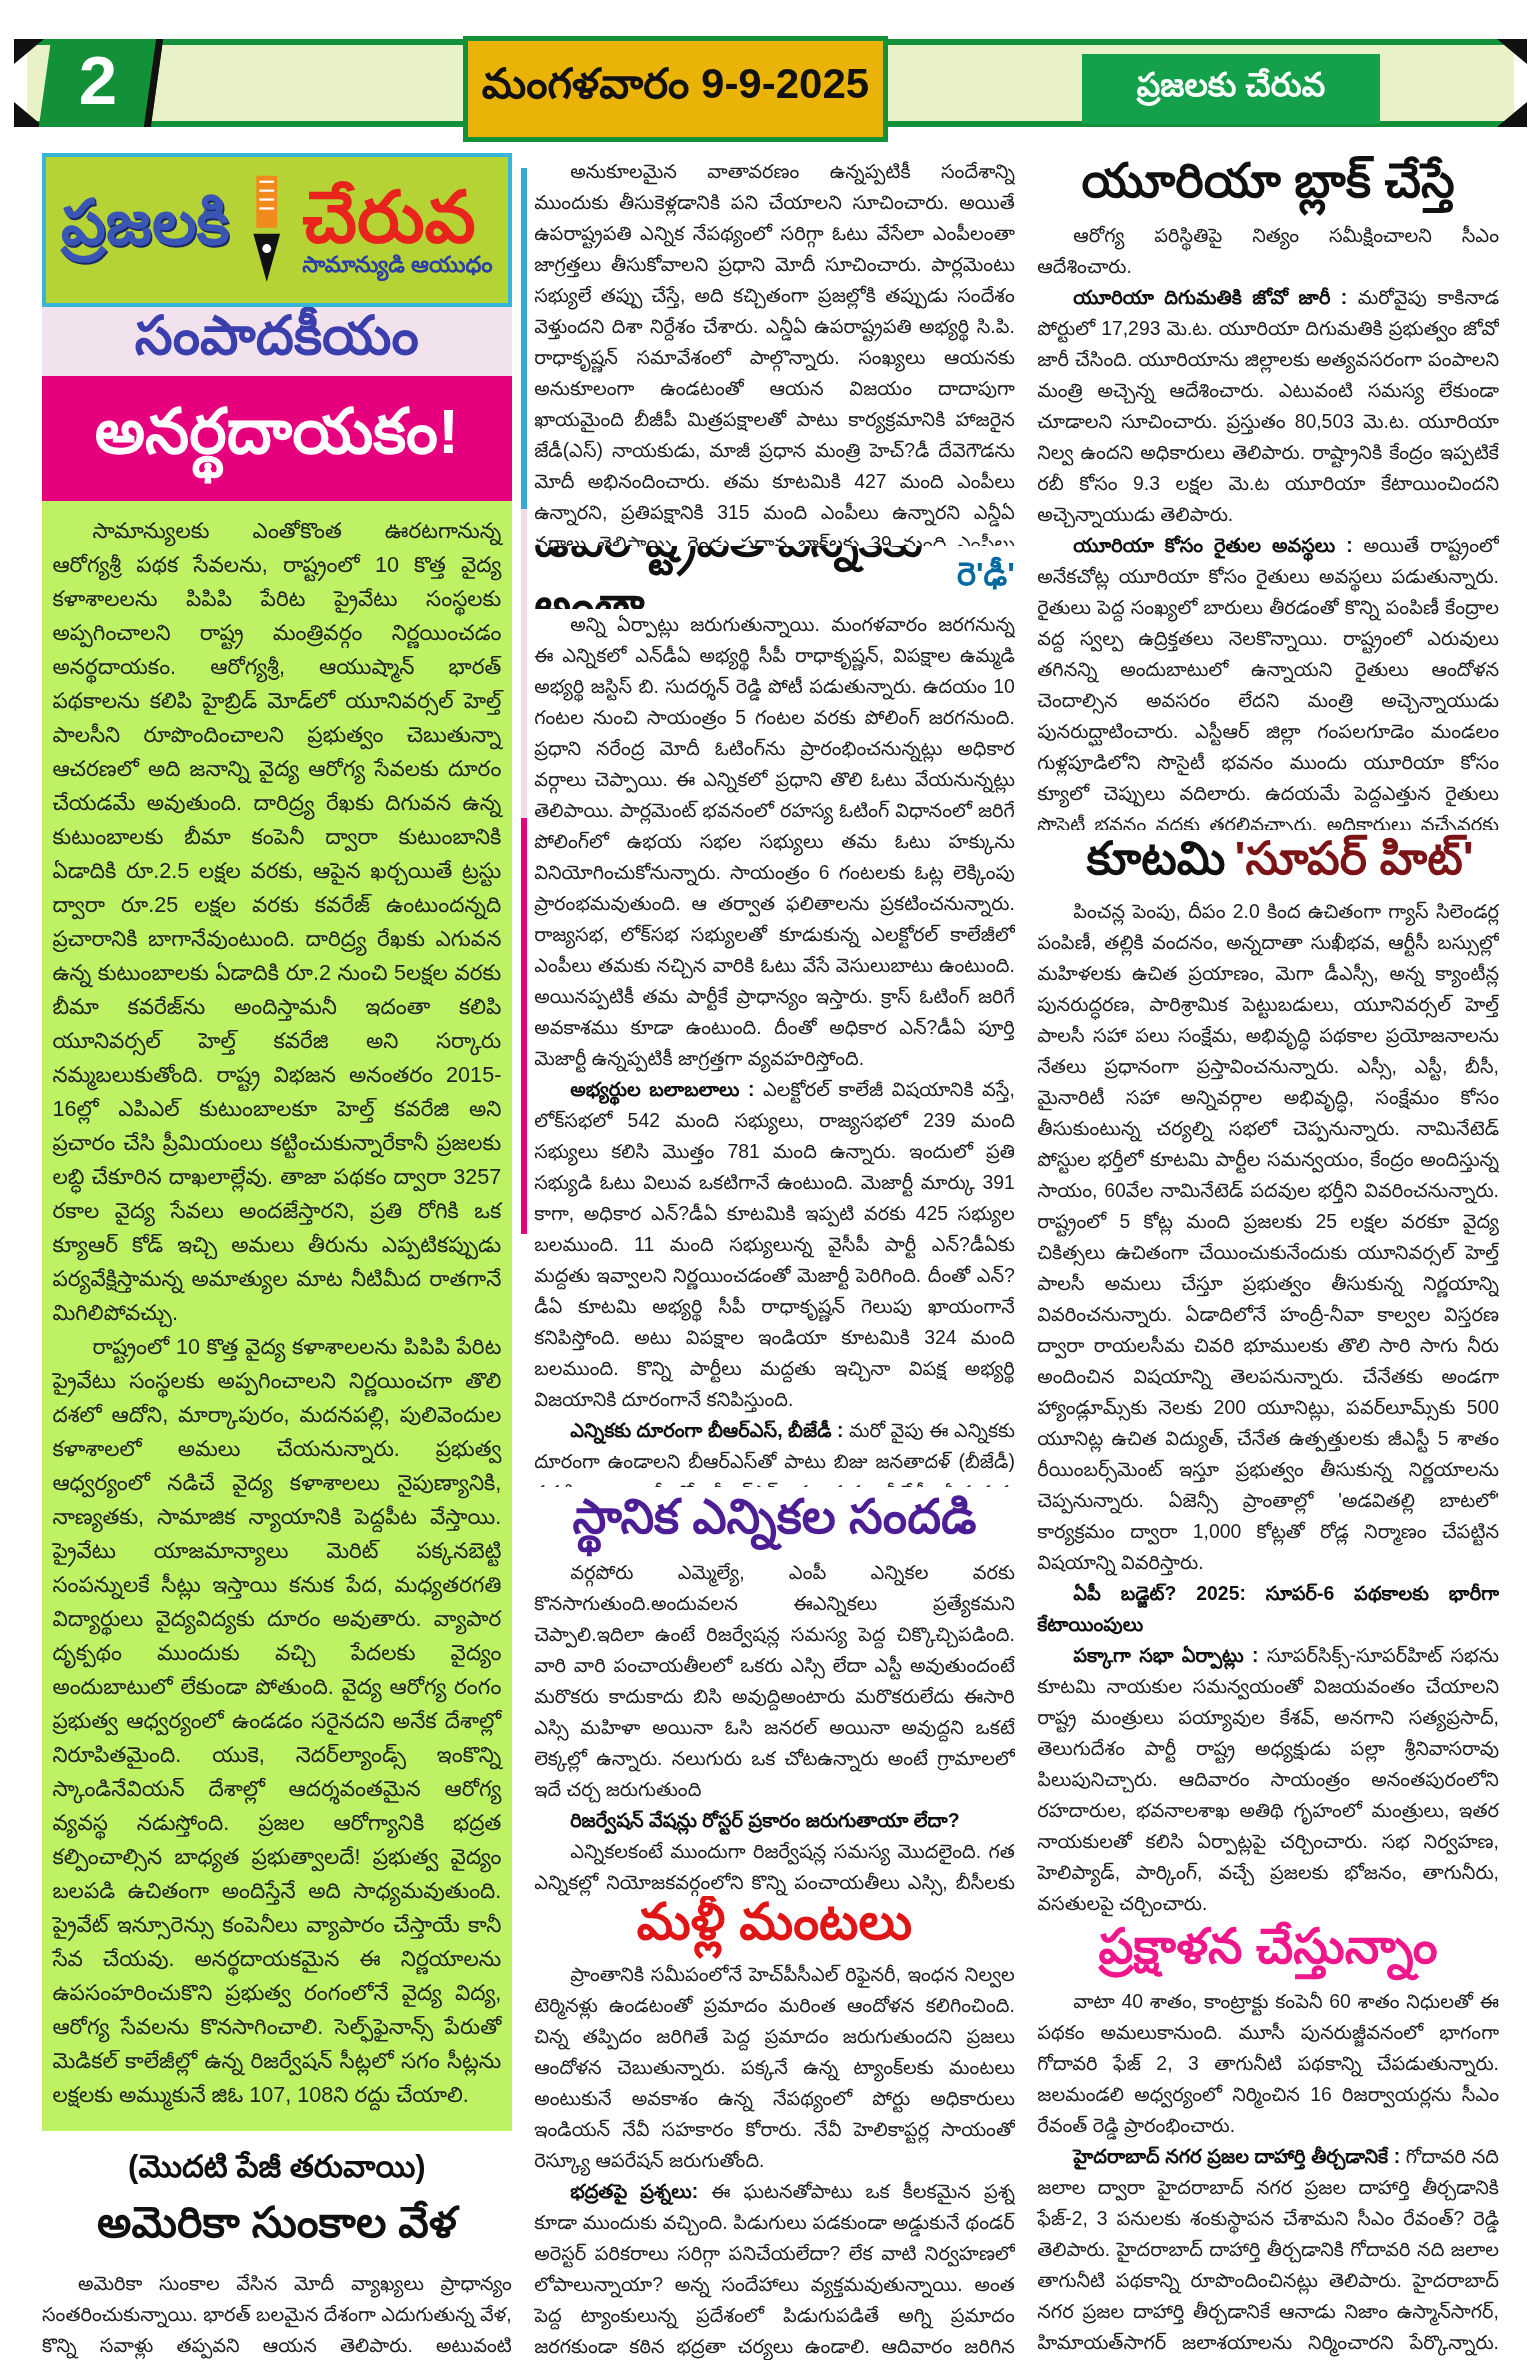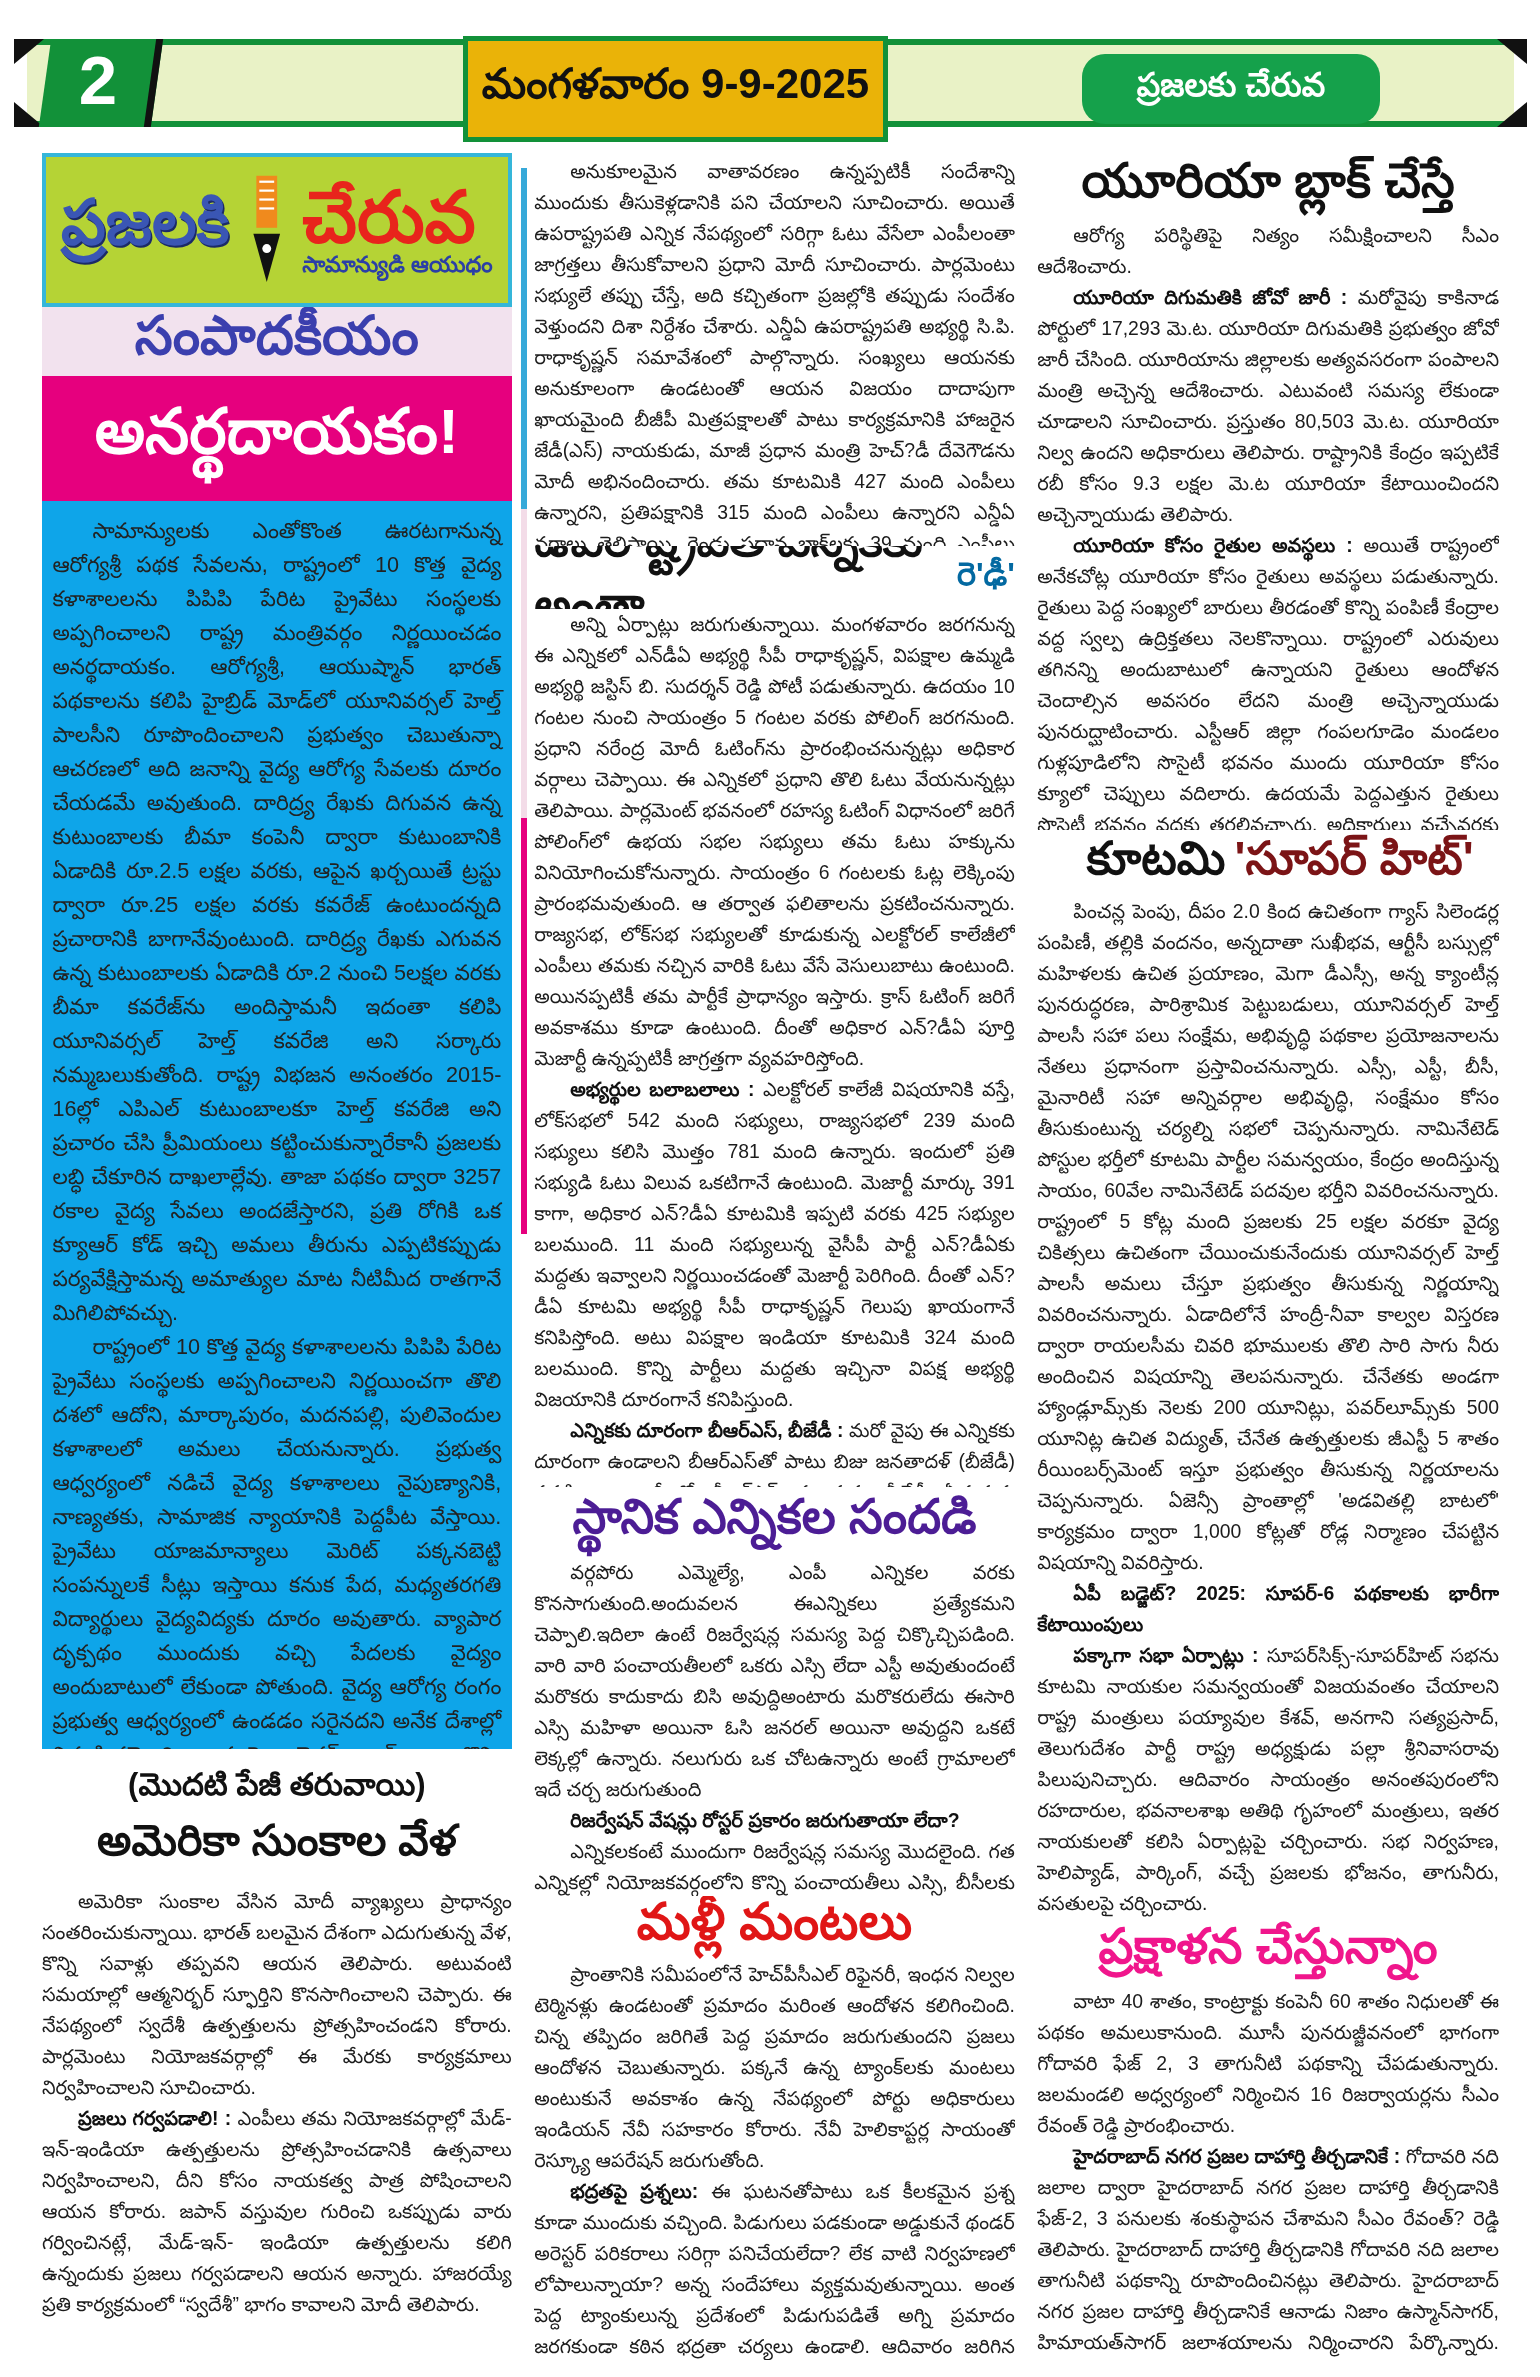--- a/index.html
+++ b/index.html
@@ -16,21 +16,21 @@
   .tri-tr { right:-13.4px; top:-6px; border-top:25px solid #111; border-left:30px solid transparent; }
   .tri-br { right:-13.4px; bottom:-6px; border-bottom:25px solid #111; border-left:30px solid transparent; }
   .pageno { position:absolute; left:18px; top:-6px; width:112px; height:88px; background:#129139;
             transform:skewX(-8deg); border-right:7.5px solid #111; }
   .pageno span { display:block; transform:skewX(8deg); color:#fff; font-size:69px; font-weight:bold;
             text-align:center; line-height:83px; }
   .datebox { position:absolute; left:436px; top:-9px; width:425px; height:106px; background:#eab308;
             border:5.2px solid #129139; display:flex; align-items:center; justify-content:center; }
   .datebox span { font-size:42px; font-weight:bold; color:#111; }
   .brandbox { position:absolute; right:134px; top:9px; width:298px; height:70px; background:#15a14b;
-            display:flex; align-items:center; justify-content:center;border-radius:23px; }
+            display:flex; align-items:center; justify-content:center; }
   .brandbox span { color:#fff; font-size:33px; font-weight:bold; }
 
   
   .columns { position:absolute; left:42px; top:153px; width:1457px; height:2207px;
              display:flex; gap:22.4px; }
   .col { display:flex; flex-direction:column; height:100%; }
   .col-left { width:470px; }
   .col-mid { width:481px; position:relative; }
   .col-right { width:462px; }
   .block { overflow:hidden; }
@@ -42,21 +42,21 @@
   
   .logo-box { height:154px; background:#b5d335; border:4.5px solid #35b6d9; position:relative;
               display:flex; align-items:center; justify-content:center; gap:10.4px; }
   .logo-left { color:#3a56b4; font-size:63px; font-weight:bold; text-shadow:1.5px 1.5px 0 #1b2a66; }
   .logo-right { color:#e8241c; font-size:72px; font-weight:bold; line-height:0.9; text-align:left; }
   .logo-tag { display:block; color:#2b3fa6; font-size:22.4px; font-weight:bold; margin-top:6px; }
   .ed-label { height:69px; background:#f2e2ee; display:flex; align-items:center; justify-content:center; }
   .ed-label span { color:#3b3fae; font-size:54px; font-weight:bold; }
   .ed-head { height:125px; background:#e6007e; display:flex; align-items:center; justify-content:center; }
   .ed-head span { color:#fff; font-size:63px; font-weight:bold; }
-  .ed-body { height:1248px; background:#0ea5e9; padding:13.4px 10.4px 7.5px 10.4px; }
+  .ed-body { height:1630px; background:#bef264; padding:13.4px 10.4px 7.5px 10.4px; }
   .ed-body p { font-size:21.6px; line-height:34px; text-align:justify; text-indent:40px; color:#222;
                font-weight:500; }
   .america { flex:1; padding-top:10.4px; }
   .am-note { text-align:center; font-size:31px; font-weight:bold; color:#111; padding:7.5px 0 1.5px 0; }
   .am-head { text-align:center; font-size:43px; font-weight:bold; color:#111; padding:4.5px 0 10.4px 0; }
   .am-body p { font-size:20px; line-height:31px; text-align:justify; text-indent:37px; color:#1c1c1c; }
 
   
   .nbody p { font-size:19.4px; line-height:31px; text-align:justify; text-indent:36px; color:#1c1c1c; }
   .nbody .lead { font-weight:bold; color:#111; }

